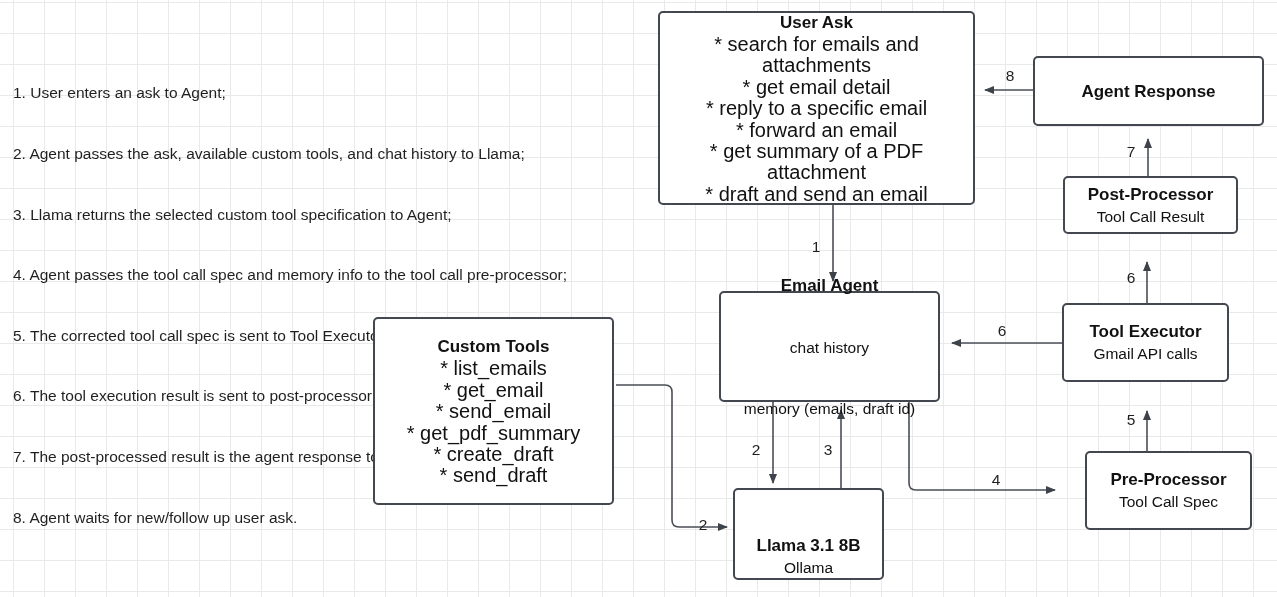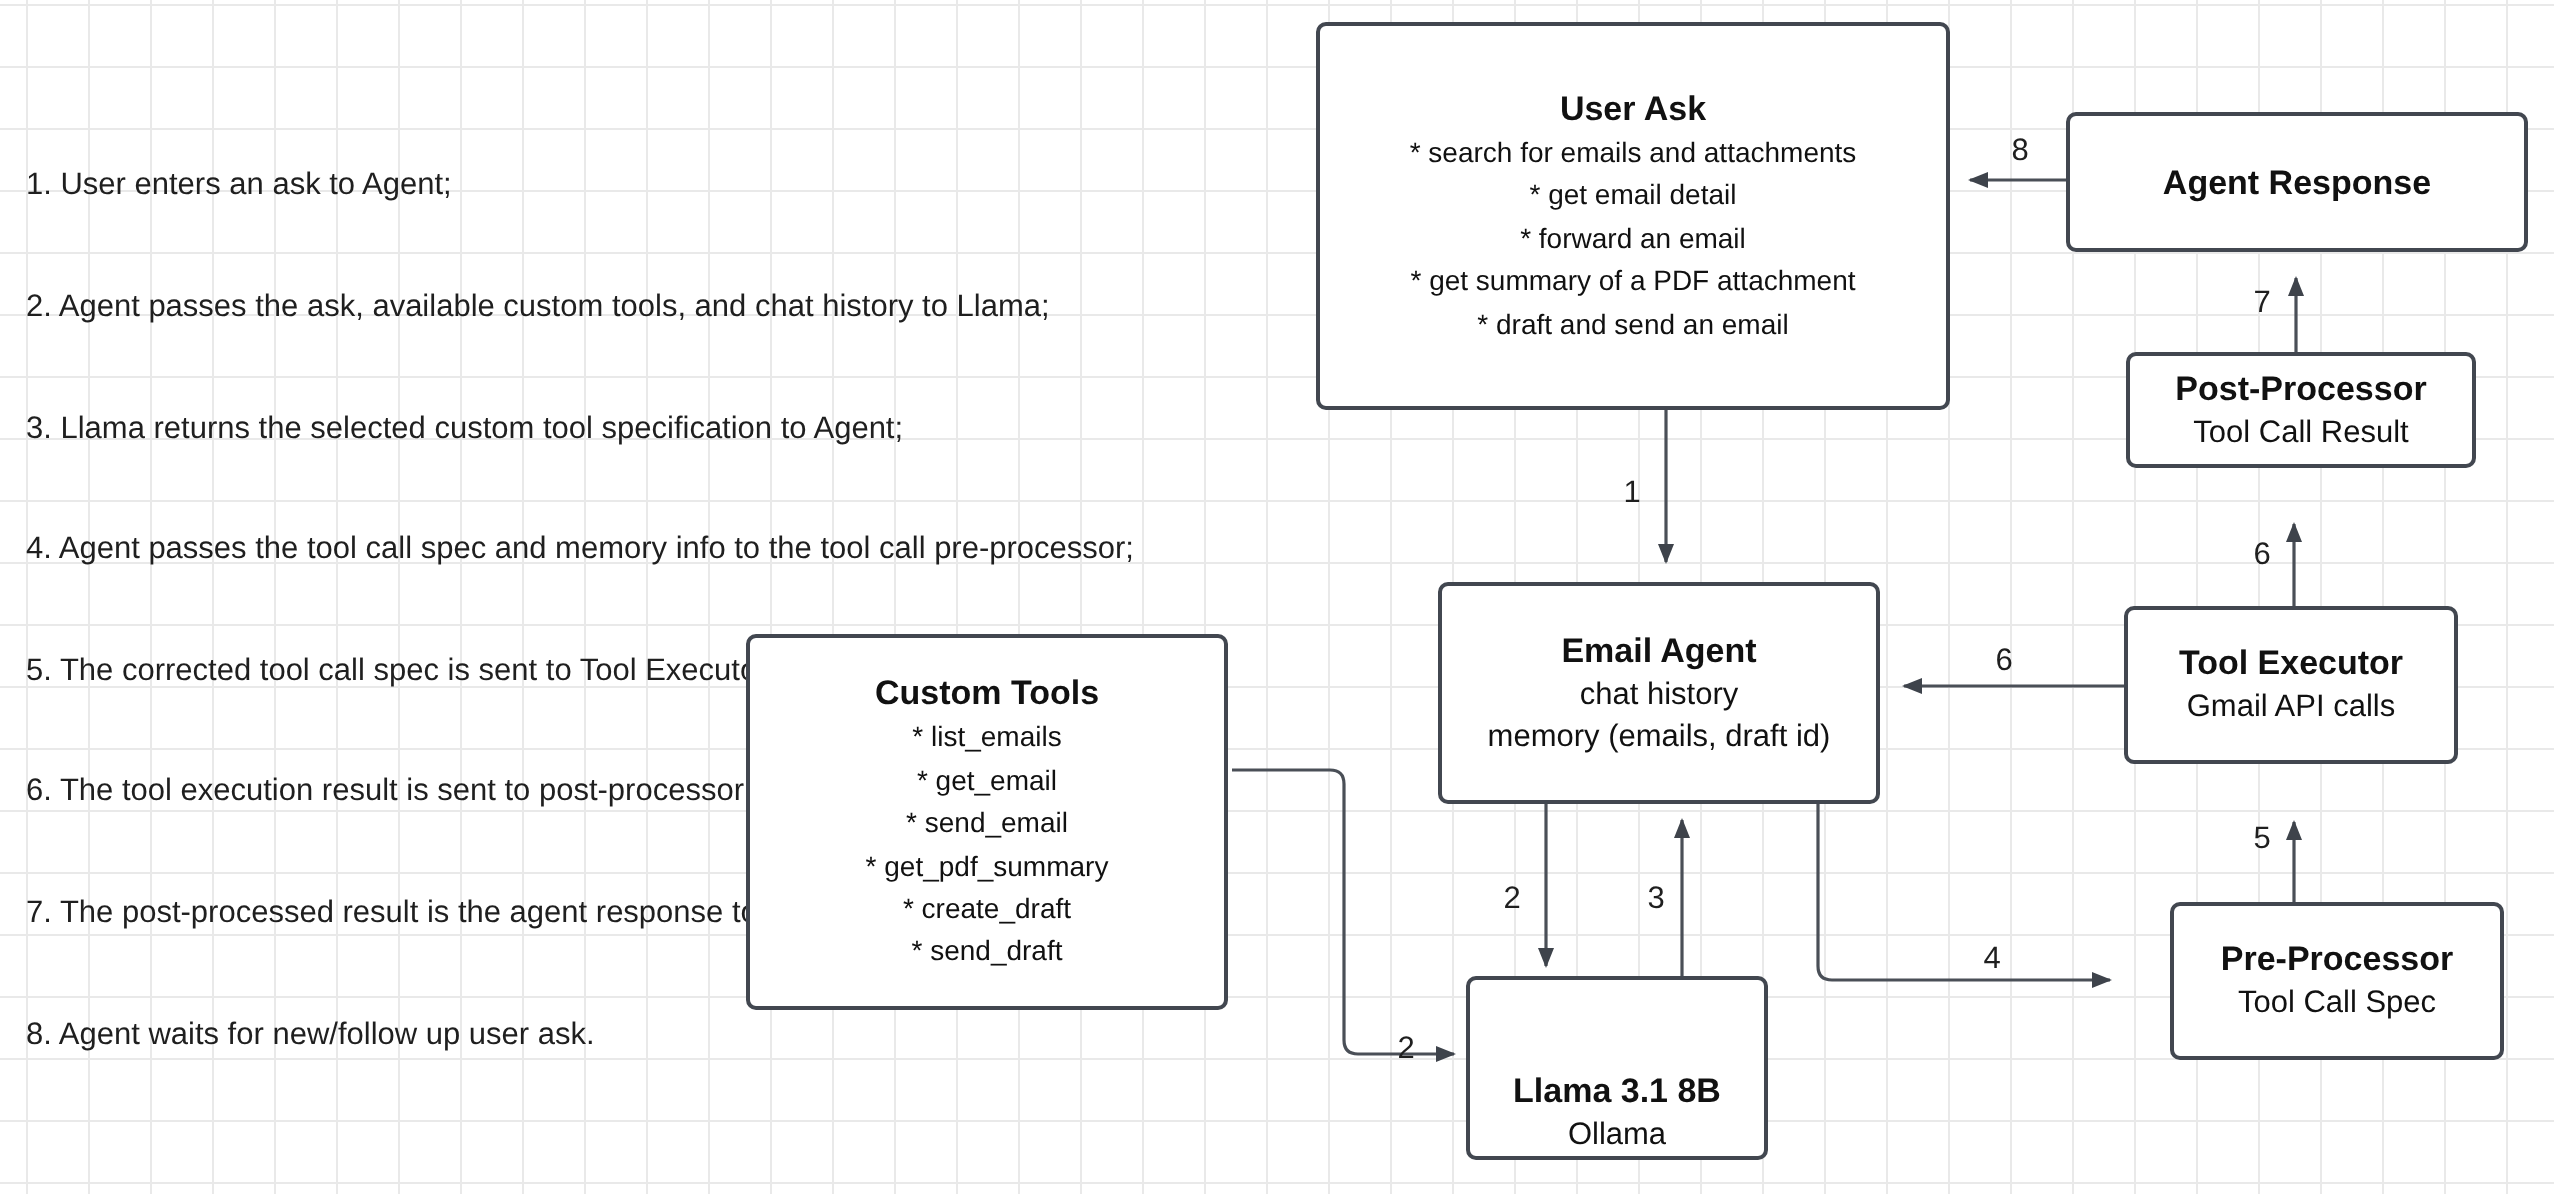--- a/index.html
+++ b/index.html
@@ -57,21 +57,21 @@
     color: #111111;
     font-size: 15.5px;
     line-height: 21.5px;
   }
   .node .title {
     font-weight: bold;
     font-size: 17px;
     line-height: 23px;
   }
   .node .sub { font-size: 15.5px; }
-  .node .list { font-size: 14px; line-height: 21.4px; }
+  .node .list { font-size: 20px; line-height: 21.4px; }
   .edge-label {
     position: absolute;
     font-size: 15.5px;
     color: #1f1f1f;
     transform: translate(-50%, -50%);
     white-space: nowrap;
   }
 </style>
 </head>
 <body>
@@ -114,20 +114,21 @@
     <div>5. The corrected tool call spec is sent to Tool Executor for actual execution;</div>
     <div>6. The tool execution result is sent to post-processor and Agent for memory update;</div>
     <div>7. The post-processed result is the agent response to the original user ask;</div>
     <div>8. Agent waits for new/follow up user ask.</div>
   </div>
 
   <div class="node" style="left:658px; top:11px; width:317px; height:194px;">
     <div class="title">User Ask</div>
     <div class="list">* search for emails and attachments</div>
     <div class="list">* get email detail</div>
+    <div class="list">* reply to a specific email</div>
     <div class="list">* forward an email</div>
     <div class="list">* get summary of a PDF attachment</div>
     <div class="list">* draft and send an email</div>
   </div>
 
   <div class="node" style="left:1033px; top:56px; width:231px; height:70px;">
     <div class="title">Agent Response</div>
   </div>
 
   <div class="node" style="left:1063px; top:176px; width:175px; height:58px;">
@@ -138,21 +139,21 @@
   <div class="node" style="left:1062px; top:303px; width:167px; height:79px;">
     <div class="title">Tool Executor</div>
     <div class="sub">Gmail API calls</div>
   </div>
 
   <div class="node" style="left:1085px; top:451px; width:167px; height:79px;">
     <div class="title">Pre-Processor</div>
     <div class="sub">Tool Call Spec</div>
   </div>
 
-  <div class="node" style="left:719px; top:291px; width:221px; height:111px;">
+  <div class="node" style="left:719px; top:291px; width:221px; height:111px;gap:40px;">
     <div class="title">Email Agent</div>
     <div class="sub">chat history</div>
     <div class="sub">memory (emails, draft id)</div>
   </div>
 
   <div class="node" style="left:373px; top:292px; width:241px; height:188px;margin-top:25px;">
     <div class="title">Custom Tools</div>
     <div class="list">* list_emails</div>
     <div class="list">* get_email</div>
     <div class="list">* send_email</div>

